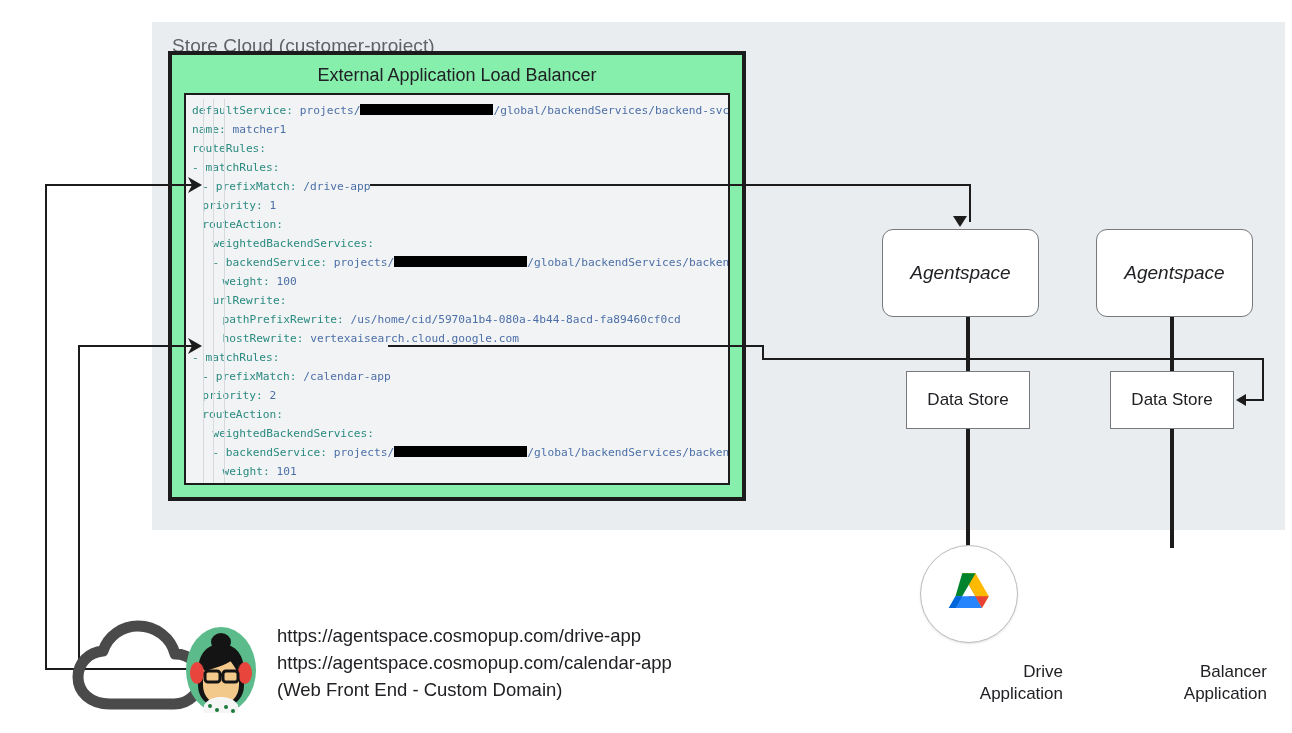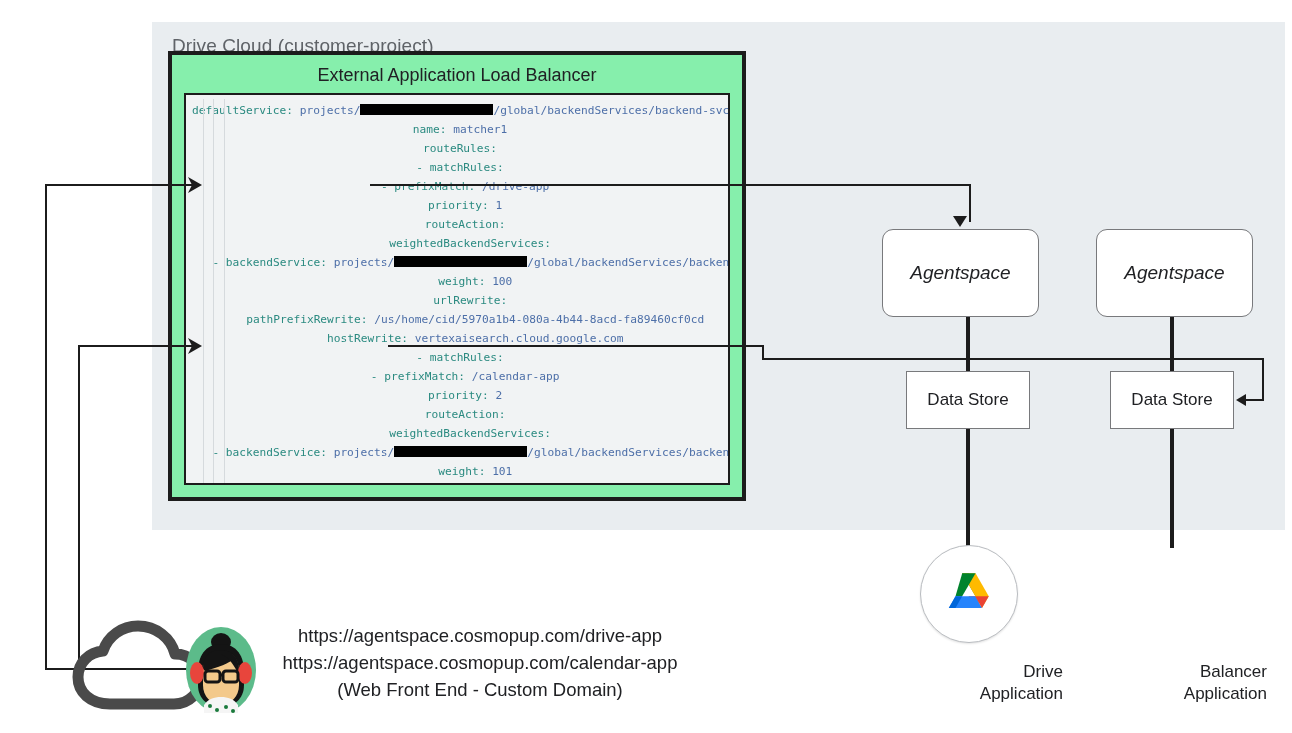--- a/index.html
+++ b/index.html
@@ -27,21 +27,21 @@
   .code-box{
     position:absolute;left:12px;top:38px;right:12px;bottom:12px;
     background:#f1f3f4;border:2px solid #1c1c1c;box-sizing:border-box;
     overflow:hidden;
   }
   .code-inner{
     position:relative;padding:6px 0 0 6px;
     font-family:"DejaVu Sans Mono","Liberation Mono",monospace;
     font-size:11.2px;line-height:19px;white-space:pre;
   }
-  .code-line{height:19px;white-space:pre;text-align:center;}
+  .code-line{height:19px;white-space:pre;}
   .k{color:#2a8a80;}
   .v{color:#4d6fa8;}
   .redact{
     display:inline-block;background:#000;height:11px;vertical-align:-1px;
     border-radius:0;
   }
   .r1{width:133px;}
 
   
   .guide{position:absolute;top:4px;bottom:4px;width:1px;background:#d6dadd;}
@@ -88,35 +88,35 @@
   .app2{left:1124px;top:545px;}
 
   .applabel{
     position:absolute;width:190px;text-align:right;font-size:17px;
     color:#202124;line-height:22px;
   }
   .al1{left:873px;top:661px;}
   .al2{left:1077px;top:661px;}
 
   .urls{
-    position:absolute;left:277px;top:622px;width:406px;text-align:center;
+    position:absolute;left:277px;top:622px;width:406px;
     font-size:18.5px;color:#202124;line-height:27px;
   }
   .urls div{white-space:nowrap;}
 
   .cloudicon{position:absolute;left:72px;top:620px;width:170px;height:100px;}
   .avatar{position:absolute;left:186px;top:627px;width:70px;height:86px;}
 </style>
 </head>
 <body>
 
 <div id="stage">
 
   <div class="gcp-container"></div>
-  <div class="gcp-label">Drive Cloud (customer-project)</div>
+  <div class="gcp-label">Store Cloud (customer-project)</div>
 
   <div class="lb-box">
     <div class="lb-title">External Application Load Balancer</div>
     <div class="code-box">
       <div class="code-inner" id="code-inner"><div class="guide" style="left: 17.2px;"></div><div class="guide" style="left: 27.4px;"></div><div class="guide" style="left: 37.6px;"></div><div class="code-line" style="padding-left: 0px;"><span class="k">defaultService:</span><span class="v"> projects/</span><span class="redact r1"></span><span class="v">/global/backendServices/backend-svc</span></div><div class="code-line" style="padding-left: 0px;"><span class="k">name:</span><span class="v"> matcher1</span></div><div class="code-line" style="padding-left: 0px;"><span class="k">routeRules:</span></div><div class="code-line" style="padding-left: 0px;"><span class="k">- matchRules:</span></div><div class="code-line" style="padding-left: 10.2px;"><span class="k">- prefixMatch:</span><span class="v"> /drive-app</span></div><div class="code-line" style="padding-left: 10.2px;"><span class="k">priority:</span><span class="v"> 1</span></div><div class="code-line" style="padding-left: 10.2px;"><span class="k">routeAction:</span></div><div class="code-line" style="padding-left: 20.4px;"><span class="k">weightedBackendServices:</span></div><div class="code-line" style="padding-left: 20.4px;"><span class="k">- backendService:</span><span class="v"> projects/</span><span class="redact r1"></span><span class="v">/global/backendServices/backend-svc</span></div><div class="code-line" style="padding-left: 30.6px;"><span class="k">weight:</span><span class="v"> 100</span></div><div class="code-line" style="padding-left: 20.4px;"><span class="k">urlRewrite:</span></div><div class="code-line" style="padding-left: 30.6px;"><span class="k">pathPrefixRewrite:</span><span class="v"> /us/home/cid/5970a1b4-080a-4b44-8acd-fa89460cf0cd</span></div><div class="code-line" style="padding-left: 30.6px;"><span class="k">hostRewrite:</span><span class="v"> vertexaisearch.cloud.google.com</span></div><div class="code-line" style="padding-left: 0px;"><span class="k">- matchRules:</span></div><div class="code-line" style="padding-left: 10.2px;"><span class="k">- prefixMatch:</span><span class="v"> /calendar-app</span></div><div class="code-line" style="padding-left: 10.2px;"><span class="k">priority:</span><span class="v"> 2</span></div><div class="code-line" style="padding-left: 10.2px;"><span class="k">routeAction:</span></div><div class="code-line" style="padding-left: 20.4px;"><span class="k">weightedBackendServices:</span></div><div class="code-line" style="padding-left: 20.4px;"><span class="k">- backendService:</span><span class="v"> projects/</span><span class="redact r1"></span><span class="v">/global/backendServices/backend-svc</span></div><div class="code-line" style="padding-left: 30.6px;"><span class="k">weight:</span><span class="v"> 101</span></div><div class="code-line" style="padding-left: 20.4px;"><span class="k">urlRewrite:</span></div></div>
     </div>
   </div>
 
   <div class="nline nv" style="left:45px;top:184px;height:486px;"></div>
   <div class="nline nh" style="left:45px;top:668px;width:140px;"></div>

